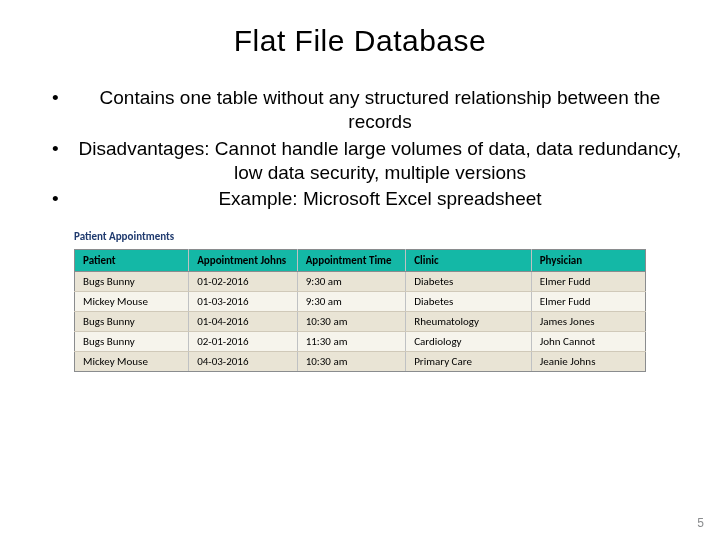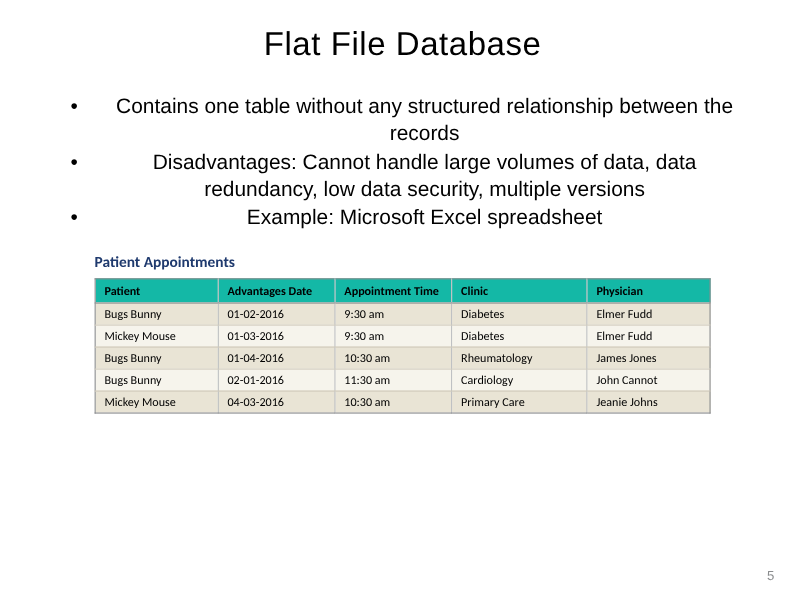--- a/index.html
+++ b/index.html
@@ -5,21 +5,21 @@
   * { margin: 0; padding: 0; box-sizing: border-box; }
   body {
     width: 720px;
     height: 540px;
     background: #fff;
     font-family: Arial, Helvetica, sans-serif;
     position: relative;
     overflow: hidden;
   }
   .slide {
-    padding: 24px 36px 20px 48px;
+    padding: 24px 36px 20px 36px;
     width: 100%;
     height: 100%;
   }
   .title {
     font-family: Verdana, Geneva, sans-serif;
     font-size: 30px;
     font-weight: 400;
     text-align: center;
     color: #000;
     margin-bottom: 28px;
@@ -46,21 +46,21 @@
     top: 0;
     font-size: 19px;
     color: #000;
   }
   .table-wrap {
     margin-left: 38px;
     margin-right: 38px;
   }
   .table-title {
     font-family: "Calibri", Arial, sans-serif;
-    font-size: 14px;
+    font-size: 11px;
     font-weight: 700;
     color: #1f3a6e;
     margin-bottom: 6px;
   }
   table.appt {
     width: 100%;
     border-collapse: collapse;
     font-family: "Calibri", Arial, sans-serif;
     font-size: 11px;
   }
@@ -113,21 +113,21 @@
     <li>Disadvantages: Cannot handle large volumes of data, data redundancy, low data security, multiple versions</li>
     <li>Example: Microsoft Excel spreadsheet</li>
   </ul>
 
   <div class="table-wrap">
     <div class="table-title">Patient Appointments</div>
     <table class="appt">
       <thead>
         <tr>
           <th class="col-patient">Patient</th>
-          <th class="col-date">Advantages Date</th>
+          <th class="col-date">Appointment Johns</th>
           <th class="col-time">Appointment Time</th>
           <th class="col-clinic">Clinic</th>
           <th class="col-phys">Physician</th>
         </tr>
       </thead>
       <tbody>
         <tr class="odd">
           <td>Bugs Bunny</td>
           <td>01-02-2016</td>
           <td>9:30 am</td>

